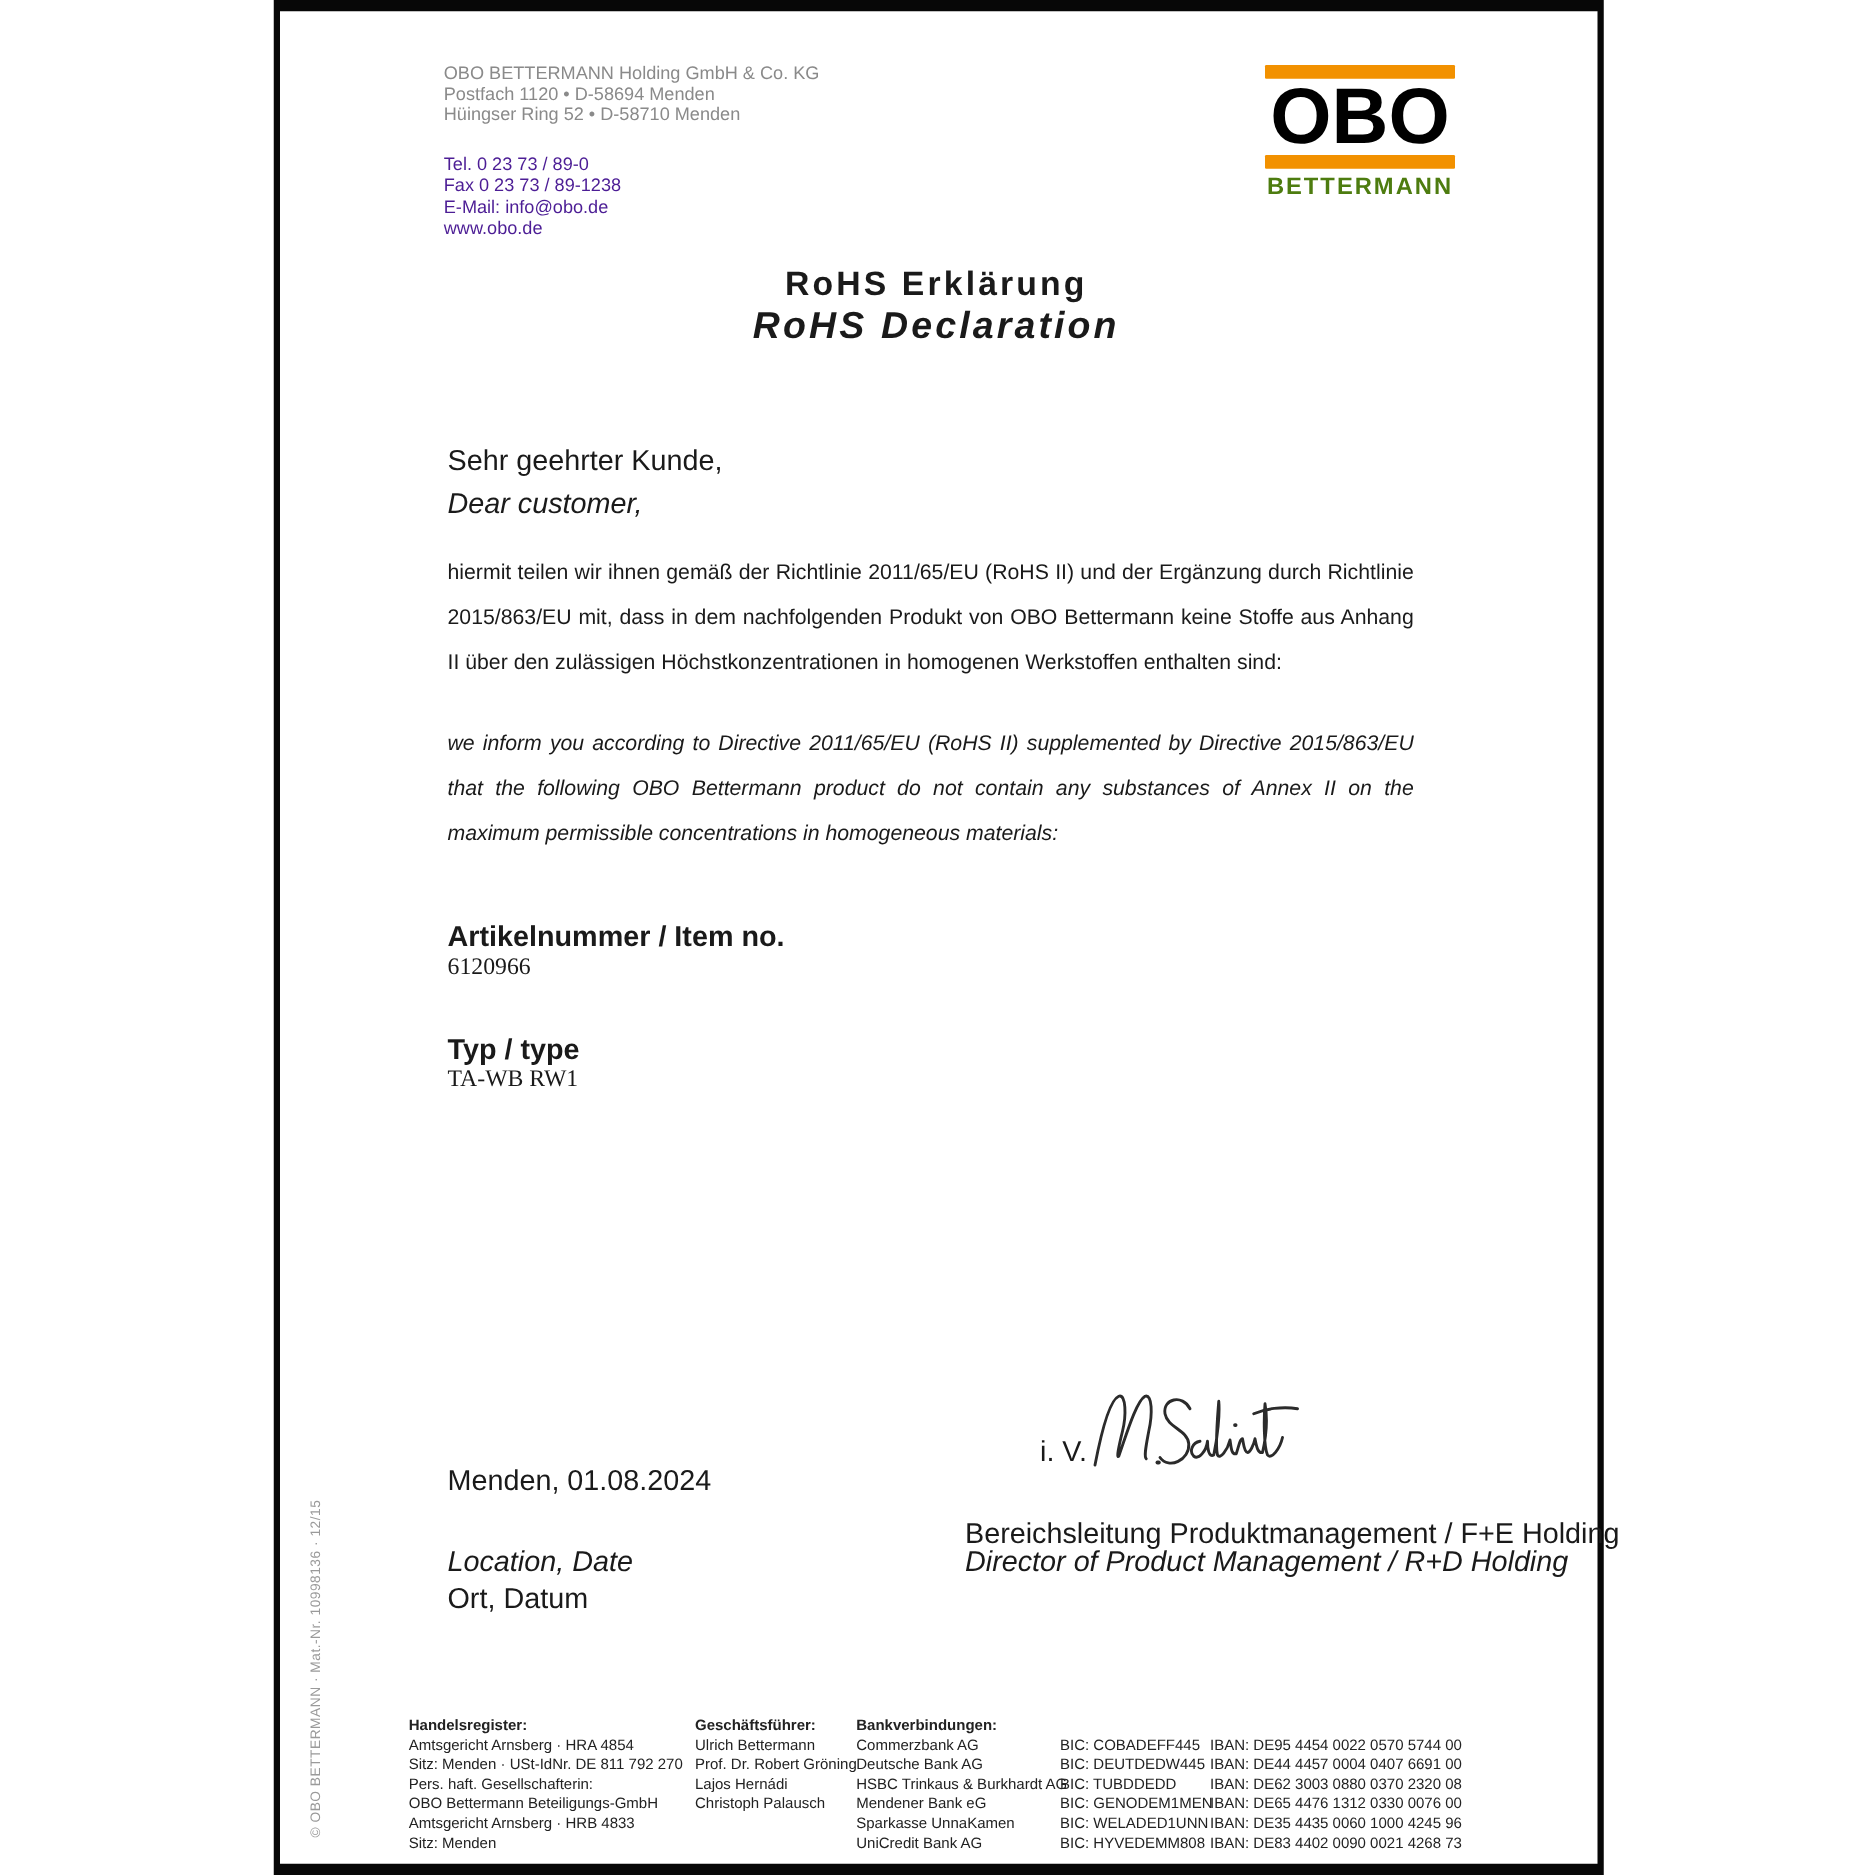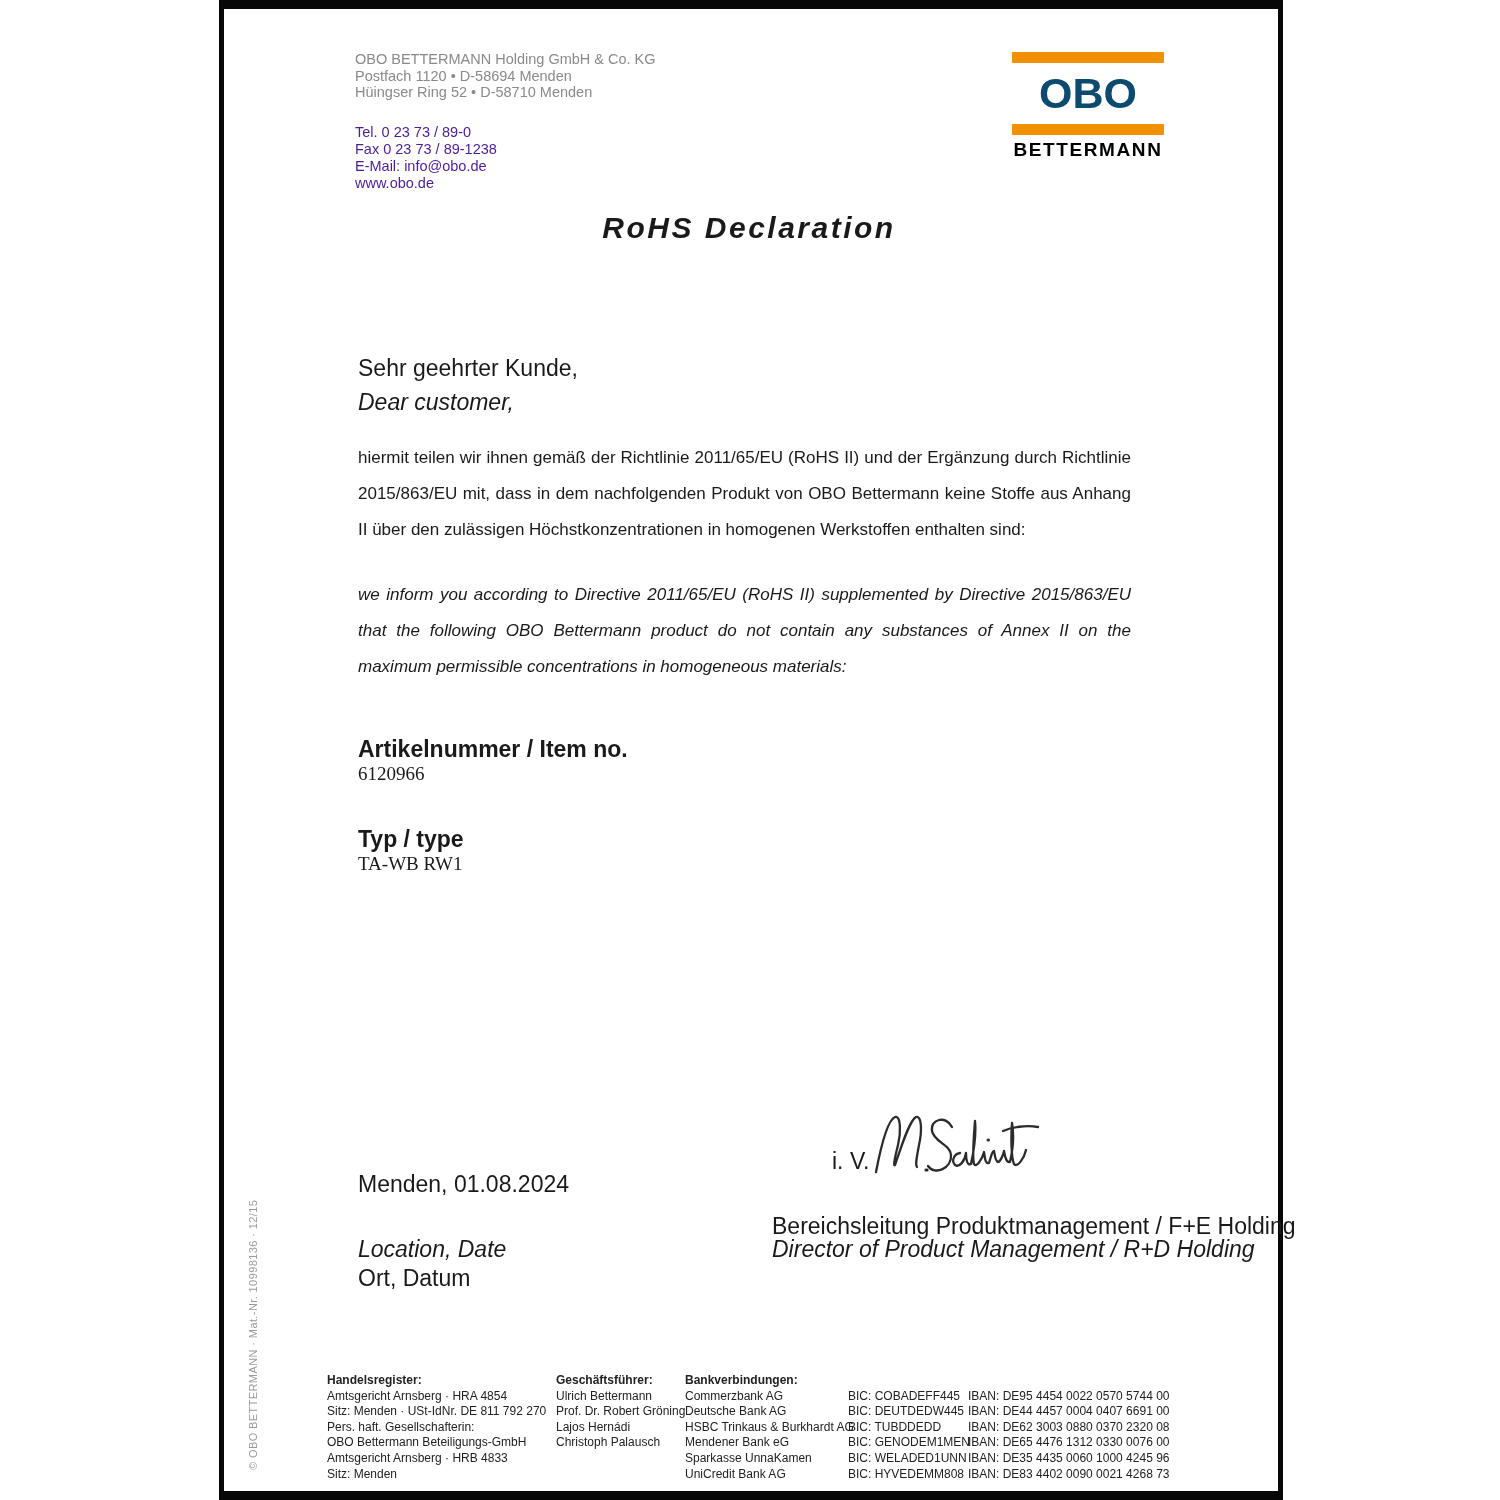--- a/index.html
+++ b/index.html
@@ -20,26 +20,26 @@
     left:247px;top:1470px;transform:rotate(-90deg);transform-origin:0 0;
     font-size:11px;color:#9a9a9a;white-space:nowrap;letter-spacing:.4px;
   }
   
   .sender{left:355px;top:51px;font-size:14.5px;line-height:16.5px;color:#8a8a8a;}
   .contact{left:355px;top:124px;font-size:14.5px;line-height:17px;color:#4c1d95;}
   
   .logo{left:1012px;top:52px;width:152px;text-align:center;}
   .logo .bar{width:152px;height:11px;background:#F29100;border-radius:1px;}
   .logo .word{
-    font-size:43px;font-weight:900;color:#0c4a6e;line-height:58px;
+    font-size:63px;font-weight:900;color:#000000;line-height:58px;
     letter-spacing:0px;margin:1px 0 0 0;
   }
   .logo .bar2{margin-top:2px;}
   .logo .subword{
-    font-size:19px;font-weight:800;color:#000000;letter-spacing:1.6px;margin-top:4px;
+    font-size:19px;font-weight:800;color:#4d7c0f;letter-spacing:1.6px;margin-top:4px;
   }
   
   .title-block{left:358px;top:211px;width:782px;text-align:center;}
   .title-de{font-size:27px;font-weight:bold;letter-spacing:2.5px;line-height:33px;}
   .title-en{font-size:30px;font-weight:bold;font-style:italic;letter-spacing:2.5px;line-height:33px;}
   
   .t17{font-size:23px;}
   .it{font-style:italic;}
   .bold{font-weight:bold;}
   .para{width:773px;text-align:justify;line-height:36px;font-size:17px;}
@@ -71,20 +71,21 @@
 </div>
 
 <div class="abs logo">
   <div class="bar"></div>
   <div class="word">OBO</div>
   <div class="bar bar2"></div>
   <div class="subword">BETTERMANN</div>
 </div>
 
 <div class="abs title-block">
+  <div class="title-de">RoHS Erklärung</div>
   <div class="title-en">RoHS Declaration</div>
 </div>
 
 <div class="abs t17" style="left:358px;top:355px;">Sehr geehrter Kunde,</div>
 <div class="abs t17 it" style="left:358px;top:389px;">Dear customer,</div>
 
 <div class="abs para" style="left:358px;top:440px;">hiermit teilen wir ihnen gemäß der Richtlinie 2011/65/EU (RoHS II) und der Ergänzung durch Richtlinie 2015/863/EU mit, dass in dem nachfolgenden Produkt von OBO Bettermann keine Stoffe aus Anhang II über den zulässigen Höchstkonzentrationen in homogenen Werkstoffen enthalten sind:</div>
 <div class="abs para it" style="left:358px;top:577px;">we inform you according to Directive 2011/65/EU (RoHS II) supplemented by Directive 2015/863/EU that the following OBO Bettermann product do not contain any substances of Annex II on the maximum permissible concentrations in homogeneous materials:</div>
 
 <div class="abs t17 bold" style="left:358px;top:736px;">Artikelnummer / Item no.</div>

